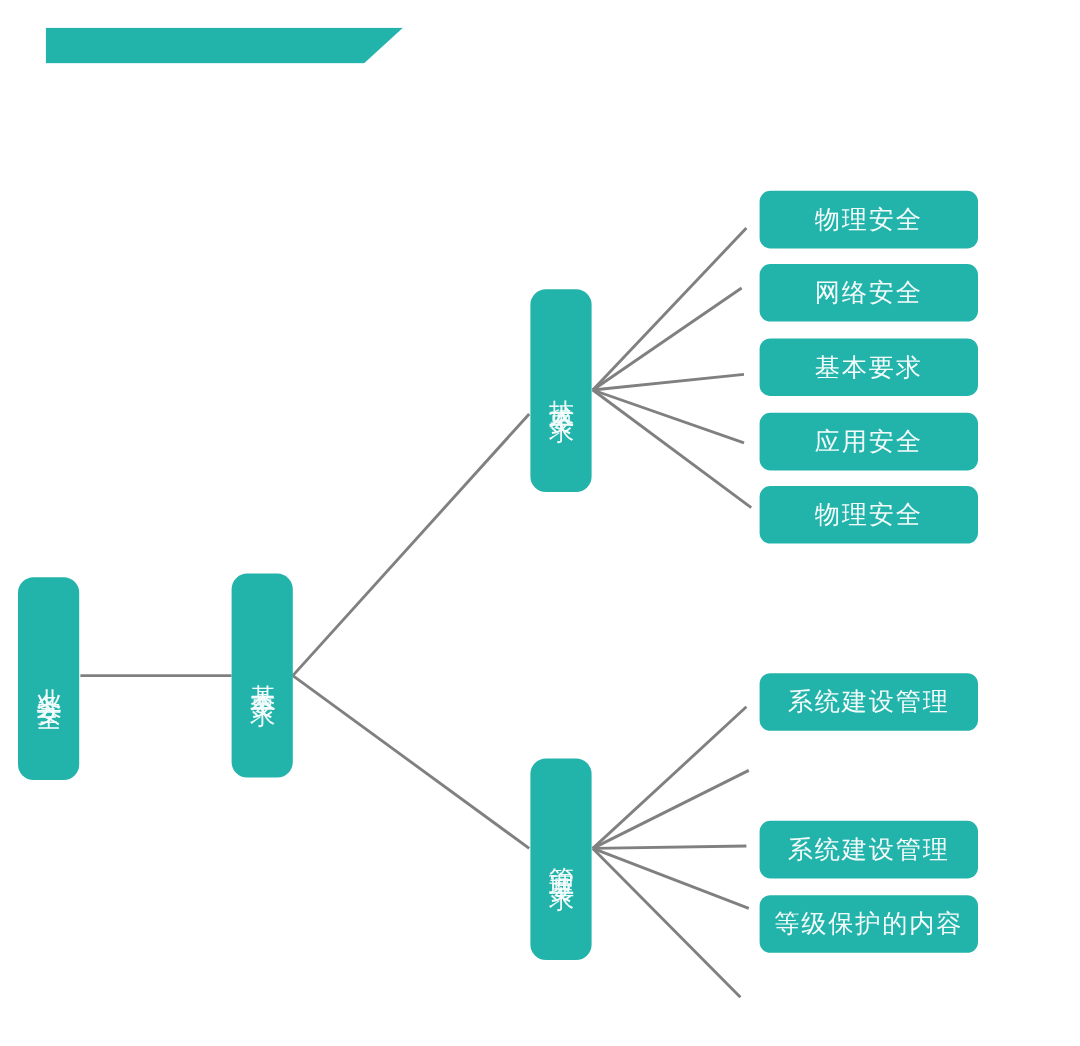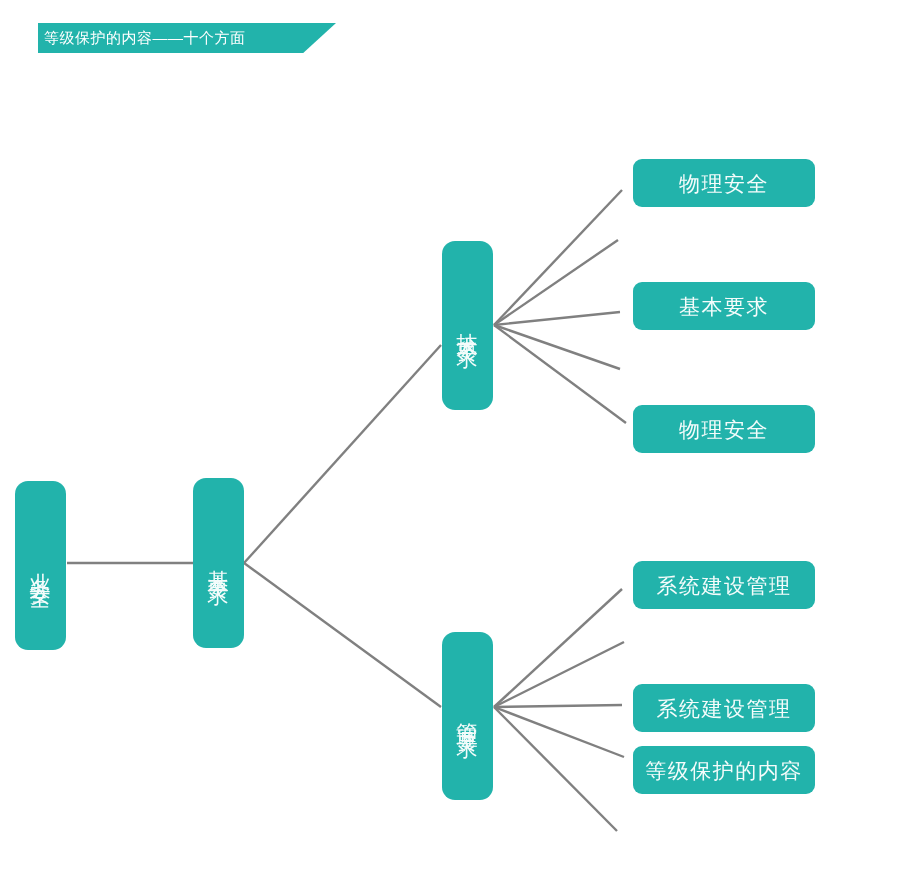--- a/index.html
+++ b/index.html
@@ -97,21 +97,20 @@
   #node-basic    { left: 193px; top: 478px; height: 170px; }
   #node-tech     { left: 442px; top: 241px; height: 169px; }
   #node-mgmt     { left: 442px; top: 632px; height: 168px; }
 </style>
 </head>
 <body>
 
 <div id="canvas">
 
   <div id="banner"></div>
-  <div id="banner-text">等级保护的内容——十个方面</div>
 
   <svg id="links" viewBox="0 0 900 872" xmlns="http://www.w3.org/2000/svg">
     <g stroke="#808080" stroke-width="2.4" fill="none" stroke-linecap="butt">
 
       <line x1="67" y1="563" x2="193" y2="563"></line>
 
       <line x1="244" y1="563" x2="441" y2="345"></line>
       <line x1="244" y1="563" x2="441" y2="707"></line>
 
       <line x1="494" y1="325" x2="622" y2="190"></line>
@@ -140,22 +139,28 @@
     <span class="label">技术要求</span>
   </div>
 
   <div class="node node-v" id="node-mgmt">
     <span class="label">管理要求</span>
   </div>
 
   <div class="node node-h" style="top:159px">
     <span class="label">物理安全</span>
   </div>
+  <div class="node node-h" style="top:220px">
+    <span class="label">网络安全</span>
+  </div>
   <div class="node node-h" style="top:282px">
     <span class="label">基本要求</span>
+  </div>
+  <div class="node node-h" style="top:344px">
+    <span class="label">应用安全</span>
   </div>
   <div class="node node-h" style="top:405px">
     <span class="label">物理安全</span>
   </div>
 
   <div class="node node-h" style="top:561px">
     <span class="label">系统建设管理</span>
   </div>
   <div class="node node-h" style="top:684px">
     <span class="label">系统建设管理</span>

